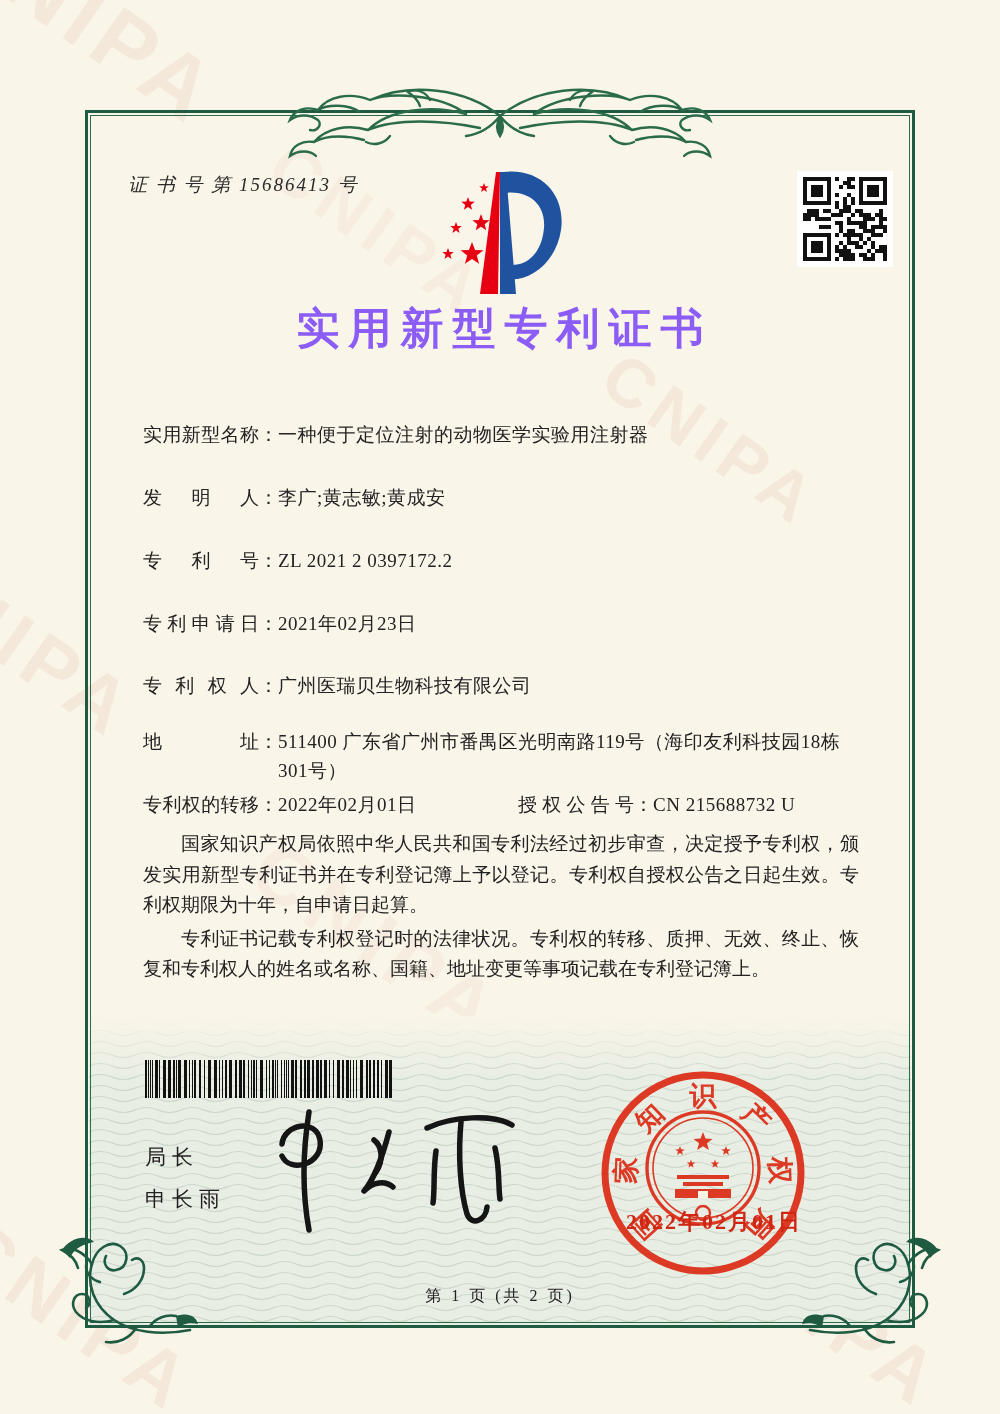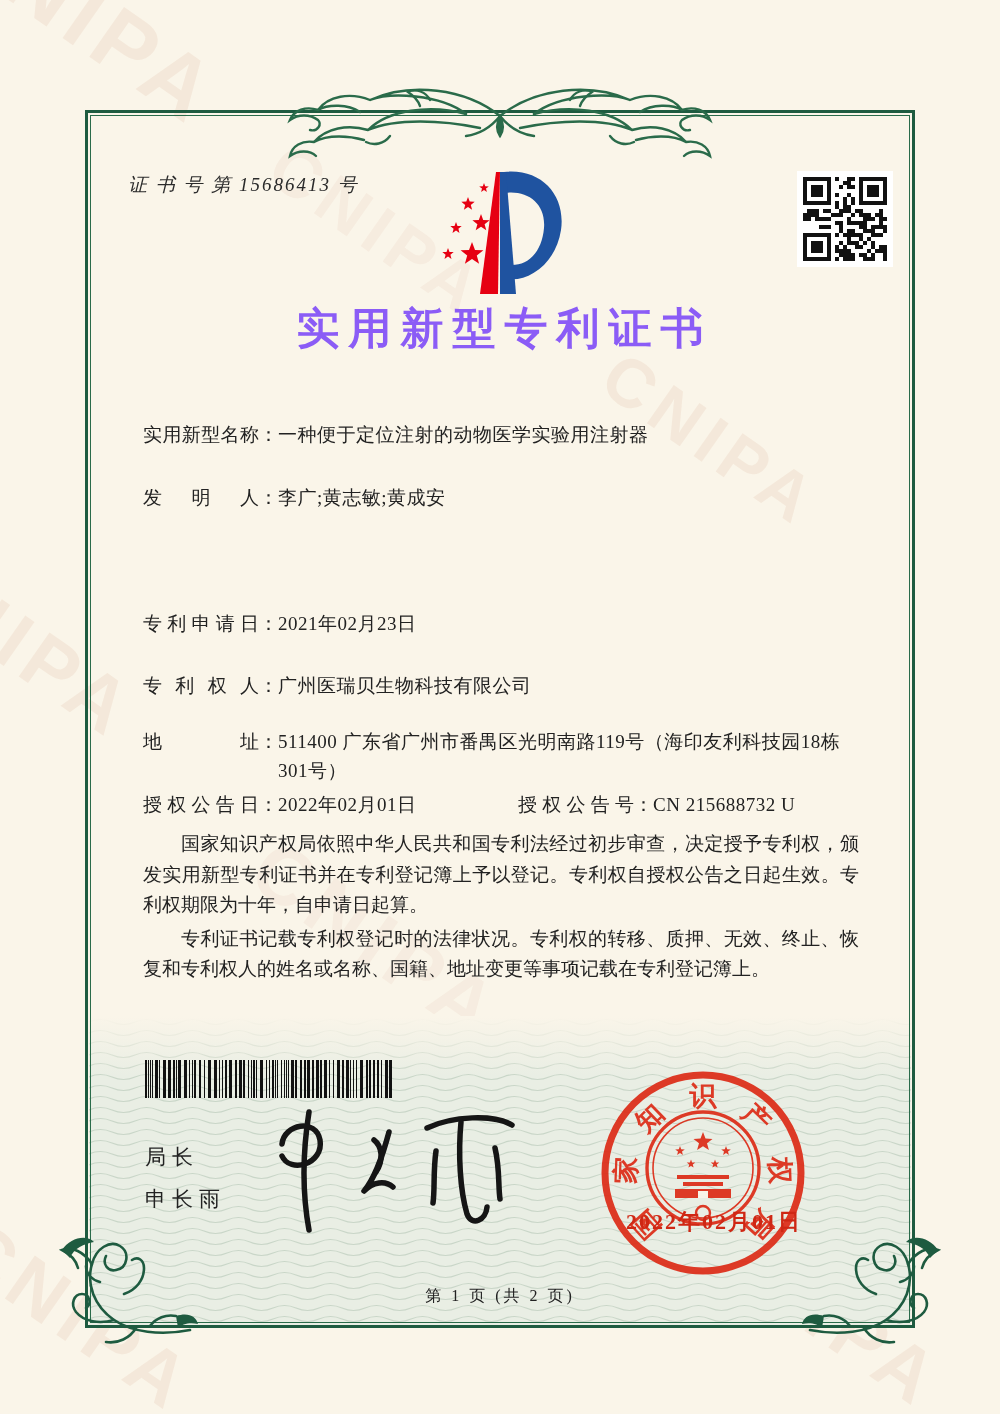--- a/index.html
+++ b/index.html
@@ -398,31 +398,34 @@
     </svg>
 
   <div class="title">实用新型专利证书</div>
 
   <div class="row" style="top:420px">
     <span class="lbl">实用新型名称</span><span class="colon">：</span><span class="val">一种便于定位注射的动物医学实验用注射器</span>
   </div>
   <div class="row" style="top:483px">
     <span class="lbl">发明人</span><span class="colon">：</span><span class="val">李广;黄志敏;黄成安</span>
   </div>
+  <div class="row" style="top:546px">
+    <span class="lbl">专利号</span><span class="colon">：</span><span class="val">ZL 2021 2 0397172.2</span>
+  </div>
   <div class="row" style="top:609px">
     <span class="lbl">专利申请日</span><span class="colon">：</span><span class="val">2021年02月23日</span>
   </div>
   <div class="row" style="top:671px">
     <span class="lbl">专利权人</span><span class="colon">：</span><span class="val">广州医瑞贝生物科技有限公司</span>
   </div>
   <div class="row" style="top:727px">
     <span class="lbl">地址</span><span class="colon">：</span><span class="val">511400 广东省广州市番禺区光明南路119号（海印友利科技园18栋301号）</span>
   </div>
   <div class="row" style="top:790px">
-    <span class="lbl">授权公告日</span><span class="colon">：</span><span class="val" style="width:auto">2022年02月01日</span>
+    <span class="lbl">专利权的转移</span><span class="colon">：</span><span class="val" style="width:auto">2022年02月01日</span>
     <span class="pair2">
       <span class="lbl">授权公告号</span><span class="colon">：</span><span class="val">CN 215688732 U</span>
     </span>
   </div>
 
   <div class="paras">
     <p>国家知识产权局依照中华人民共和国专利法经过初步审查，决定授予专利权，颁发实用新型专利证书并在专利登记簿上予以登记。专利权自授权公告之日起生效。专利权期限为十年，自申请日起算。</p>
     <p>专利证书记载专利权登记时的法律状况。专利权的转移、质押、无效、终止、恢复和专利权人的姓名或名称、国籍、地址变更等事项记载在专利登记簿上。</p>
   </div>
 

